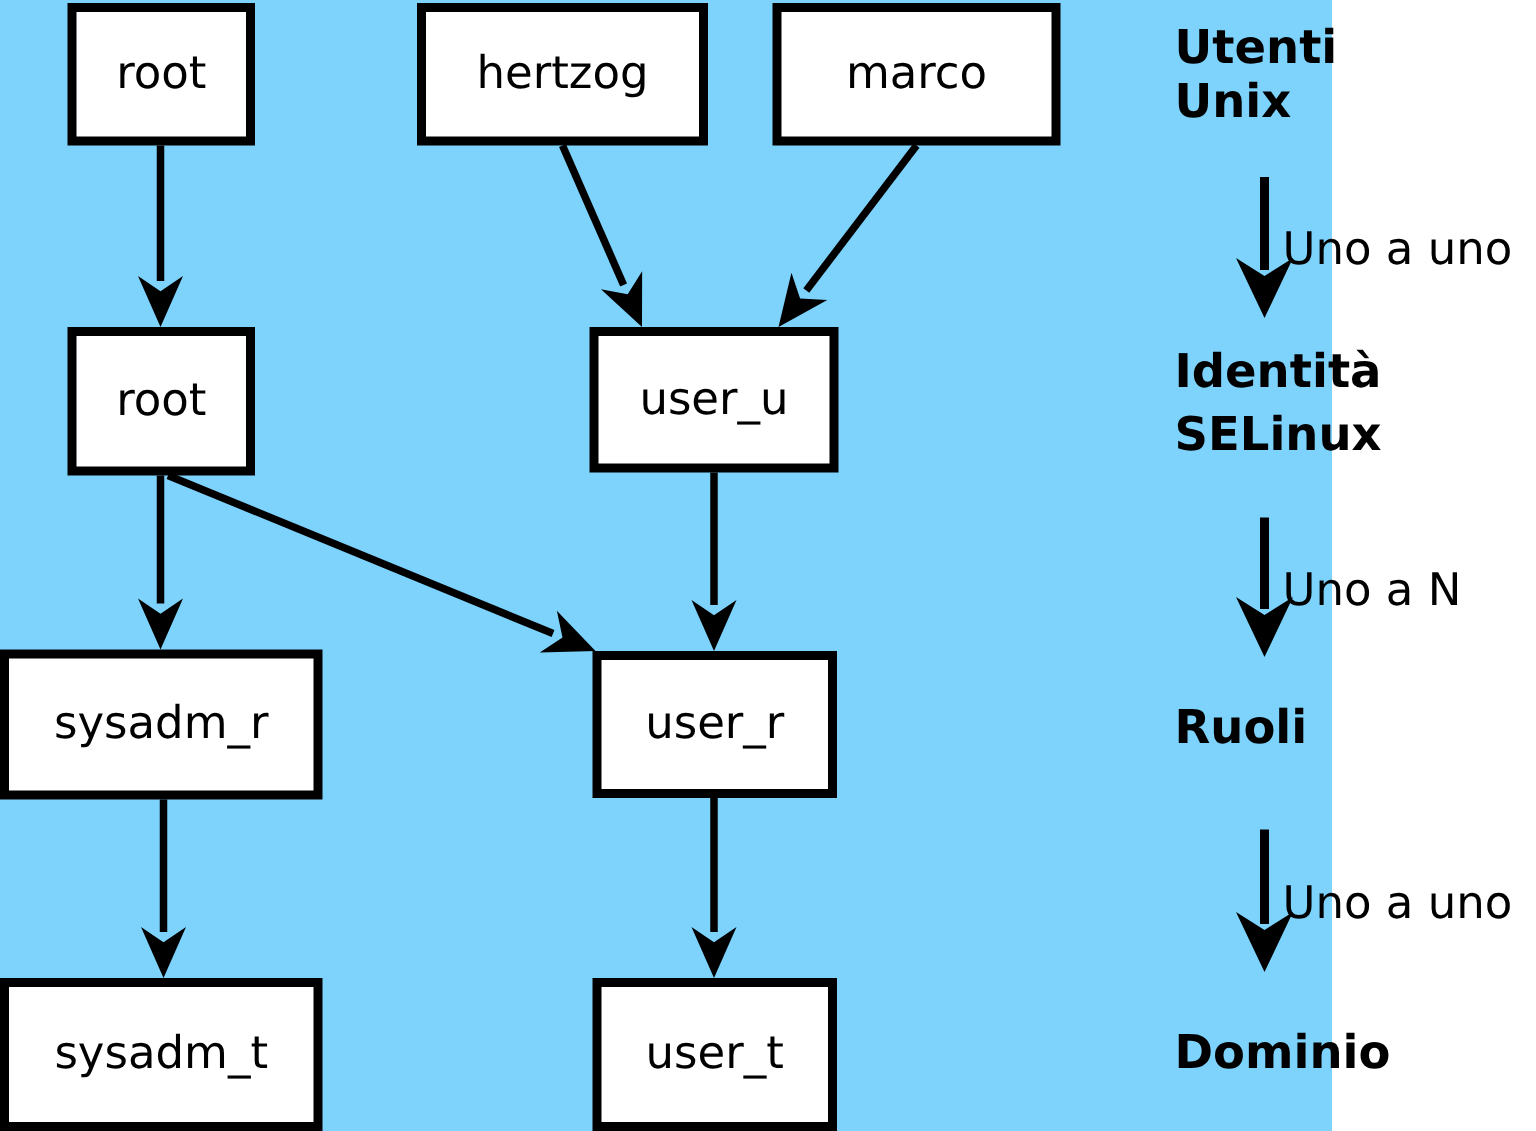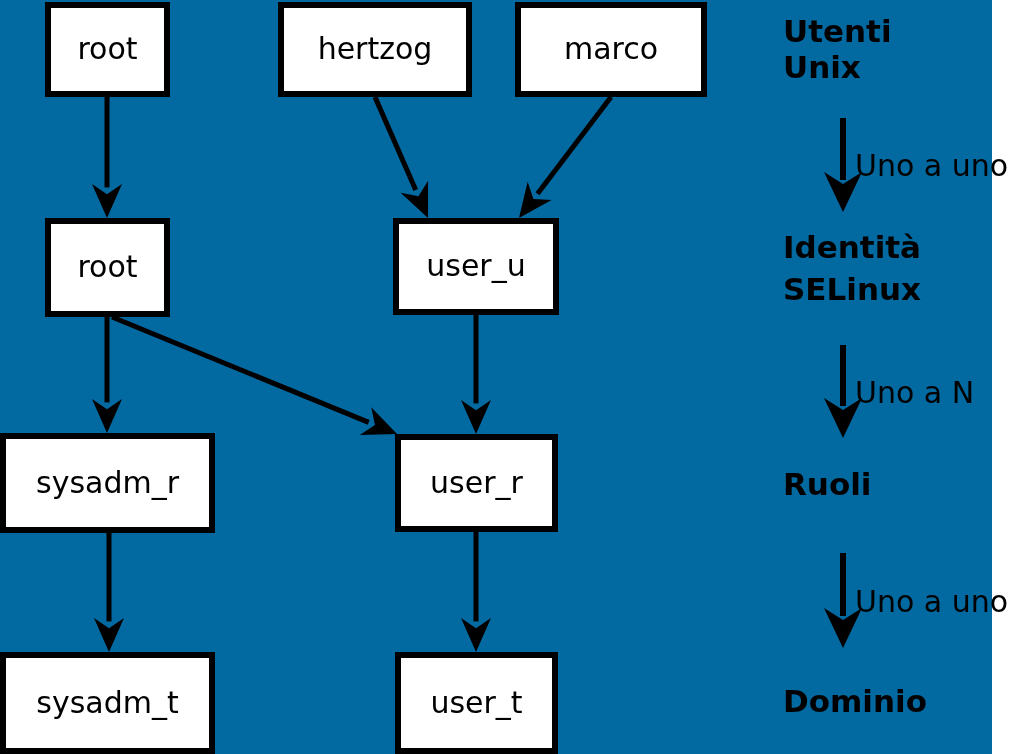--- a/index.html
+++ b/index.html
@@ -9,23 +9,23 @@
     background: #ffffff;
   }
   body {
     width: 1024px;
     height: 754px;
     font-family: "DejaVu Sans", "Liberation Sans", sans-serif;
     overflow: hidden;
   }
   #canvas-wrap {
     position: relative;
-    width: 992px;
+    width: 888px;
     height: 754px;
-    background: #0369a1;
+    background: #7dd3fc;
   }
   svg#diagram {
     position: absolute;
     top: 0;
     left: 0;
     width: 1024px;
     height: 754px;
     display: block;
   }
   .node-rect {

